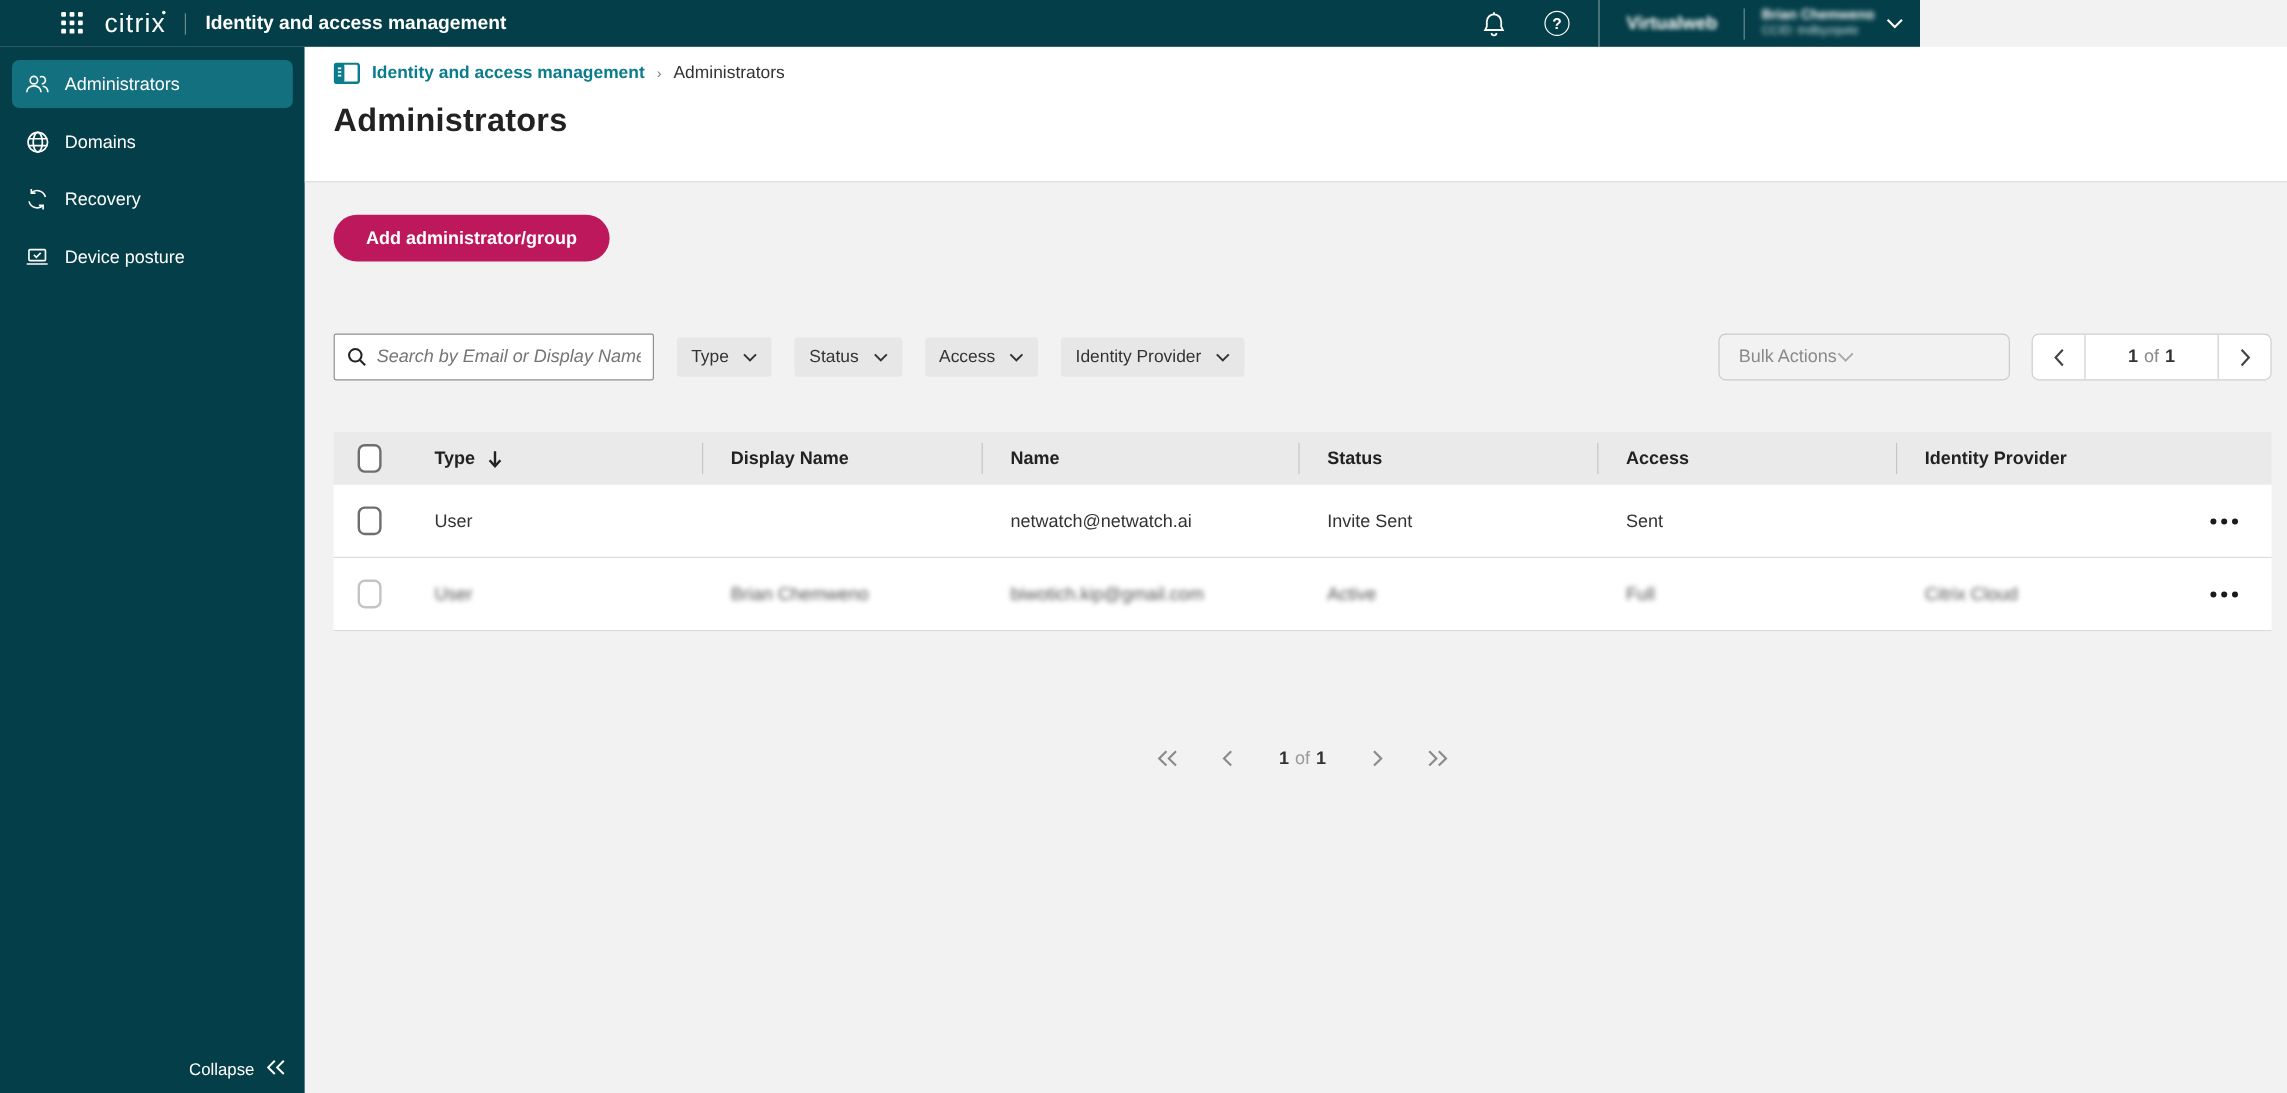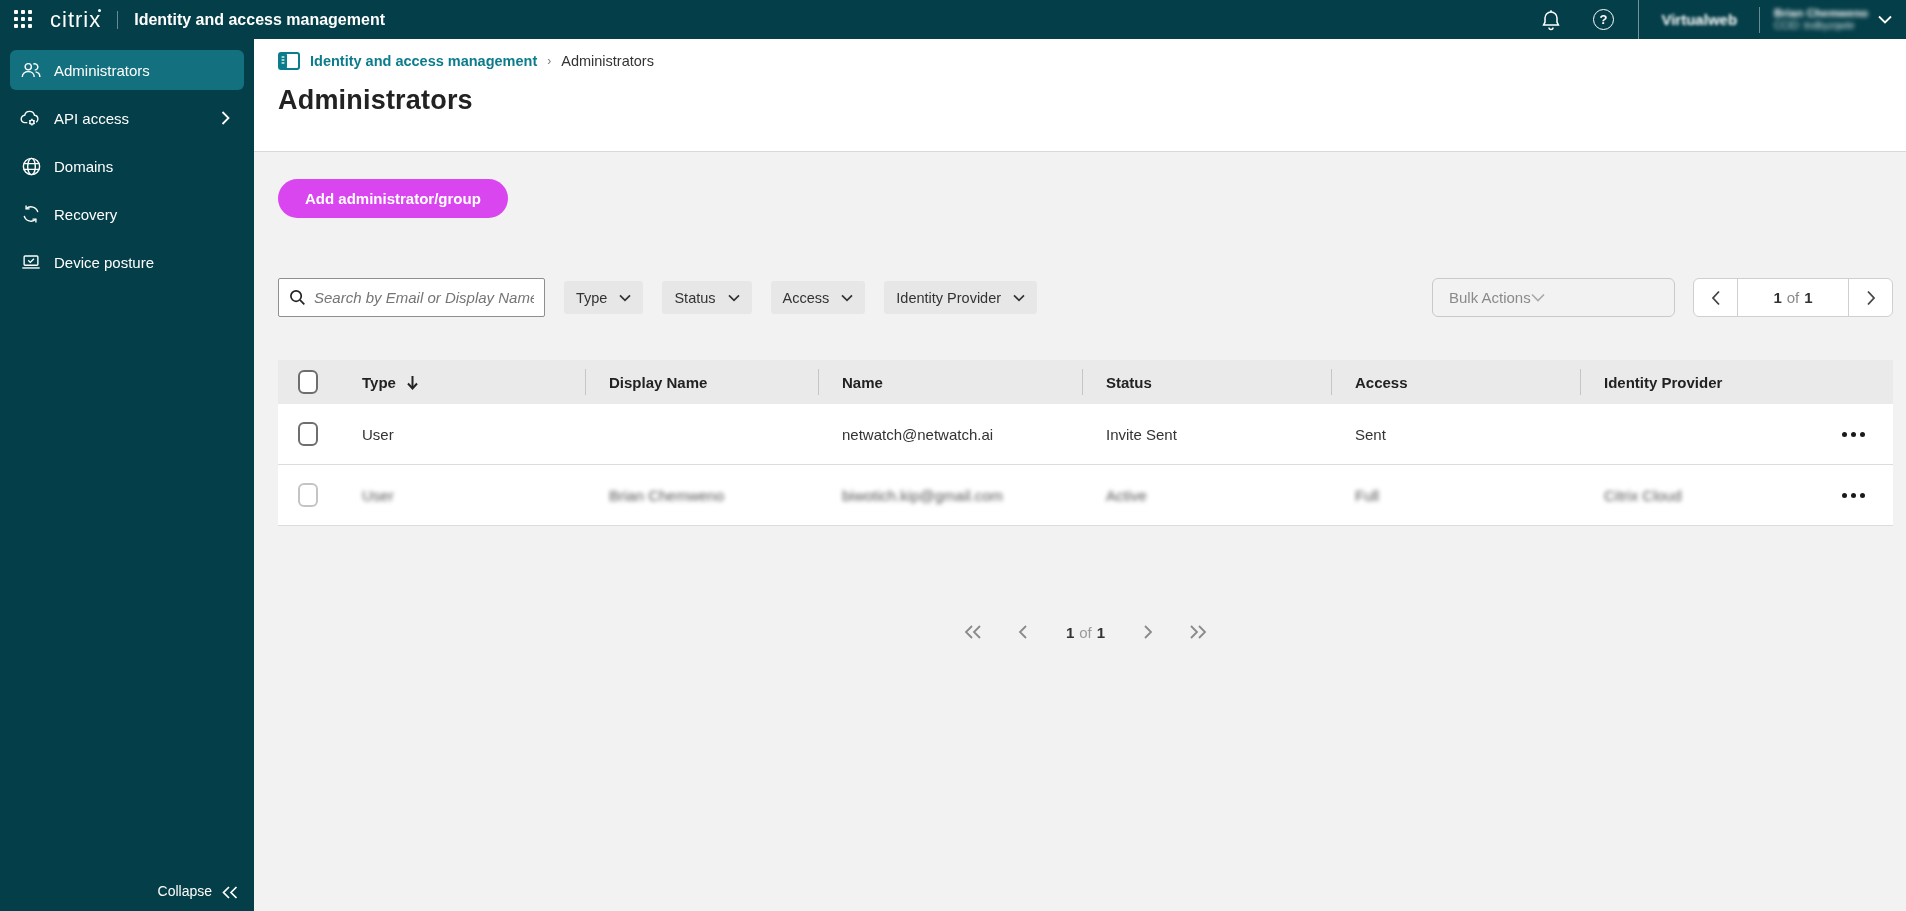--- a/index.html
+++ b/index.html
@@ -1,21 +1,21 @@
 <!DOCTYPE html>
 <html><head>
 <meta charset="utf-8">
 <style>
   * { margin:0; padding:0; box-sizing:border-box; }
   html,body { width:1906px; height:911px; overflow:hidden;
     font-family:"Liberation Sans", sans-serif; background:#f2f2f2; color:#333; }
 
   
-  .topbar { position:absolute; top:0; left:0; width:1906px; height:39px;
-    background:#043e48; display:flex; align-items:center; color:#fff; z-index:10; }
+  .topbar { position:absolute; top:0; left:0; width:1600px; height:39px;
+    background:#043e48; display:flex; align-items:center; color:#fff; z-index:10;padding-left:37px; }
   .grid-icon { width:20px; height:20px; margin-left:14px; display:grid;
     grid-template-columns:repeat(3,4px); grid-template-rows:repeat(3,4px); gap:3px; cursor:pointer; }
   .grid-icon i { background:#fff; border-radius:1px; }
   .citrix-logo { font-size:22px; letter-spacing:1px; margin-left:16px; position:relative;
     font-weight:400; cursor:pointer; }
   .citrix-logo::after { content:''; position:absolute; width:3px; height:3px; border-radius:50%;
     background:#fff; top:2px; right:0px; }
   .tb-divider { width:1px; height:18px; background:rgba(255,255,255,.4); margin:0 16px; }
   .tb-title { font-size:16px; font-weight:700; }
   .tb-right { margin-left:auto; display:flex; align-items:center; height:100%; }
@@ -35,35 +35,35 @@
   .sidebar { position:absolute; top:39px; left:0; width:254px; height:872px;
     background:#043e48; padding-top:11px; }
   .nav-item { height:40px; margin:0 10px 8px 10px; border-radius:6px; display:flex;
     align-items:center; padding-left:10px; color:#fff; font-size:15px; cursor:pointer;
     position:relative; }
   .nav-item.selected { background:#13707e; }
   .nav-icon { width:22px; height:22px; margin-right:12px; display:flex; align-items:center;
     justify-content:center; flex:0 0 22px; }
   .nav-chevron { position:absolute; right:14px; display:flex; }
   .collapse-row { position:absolute; bottom:12px; right:16px; color:#fff; font-size:14px;
-    display:flex; align-items:flex-end; gap:10px; cursor:pointer; }
+    display:flex; align-items:flex-start; gap:10px; cursor:pointer; }
 
   
   .main { position:absolute; top:39px; left:254px; width:1652px; height:872px;
     background:#f2f2f2; }
   .page-head { background:#fff; border-bottom:1px solid #d9d9d9; height:113px;
     padding:13px 0 0 24px; }
   .breadcrumb { display:flex; align-items:center; gap:10px; font-size:14.5px; margin-bottom:15px; }
   .crumb-link { color:#0b7c8b; font-weight:700; cursor:pointer; }
   .crumb-sep { color:#7a7a7a; font-size:12px; }
   .crumb-current { color:#333; }
   .page-title { font-size:27px; font-weight:700; color:#222; letter-spacing:.2px; }
 
   .content { padding:27px 13px 0 24px; }
-  .add-btn { height:39px; border:none; border-radius:20px; background:#d946ef; color:#fff;
+  .add-btn { height:39px; border:none; border-radius:20px; background:#be185d; color:#fff;
     font-size:15px; font-weight:700; padding:0 27px; cursor:pointer;
     font-family:"Liberation Sans", sans-serif; }
 
   
   .filter-row { display:flex; align-items:center; margin-top:60px; }
   .search-box { width:267px; height:39px; background:#fff; border:1px solid #8f8f8f;
     border-radius:2px; display:flex; align-items:center; padding:0 10px; }
   .search-box input { border:none; outline:none; flex:1; font-size:15px; font-style:italic;
     color:#444; margin-left:8px; font-family:"Liberation Sans", sans-serif; background:transparent; }
   .search-box input::placeholder { color:#757575; }
@@ -171,35 +171,20 @@
       <svg width="22" height="20" viewBox="0 0 24 20" fill="none" stroke="#fff" stroke-width="1.5">
         <circle cx="9" cy="6.5" r="3.4"></circle>
         <path d="M2.5 17.5c0-3.5 2.9-5.8 6.5-5.8s6.5 2.3 6.5 5.8"></path>
         <path d="M14.5 3.6a3.4 3.4 0 1 1 1.6 6.4"></path>
         <path d="M17 12.1c2.8.5 4.7 2.6 4.7 5.4"></path>
       </svg>
     </span>
     <span>Administrators</span>
   </div>
 
-  <div class="nav-item">
-    <span class="nav-icon">
-      <svg width="22" height="20" viewBox="0 0 24 20" fill="none" stroke="#fff" stroke-width="1.5">
-        <path d="M8 15H5.5a4 4 0 0 1-.4-8A5.5 5.5 0 0 1 15.8 7a4.2 4.2 0 0 1 3.7 4.2c0 1.5-.7 2.7-1.8 3.4"></path>
-        <circle cx="13" cy="14.5" r="2.2"></circle>
-        <path d="M13 10.9v1.4M13 16.7v1.4M9.9 12.7l1.2.7M14.9 15.6l1.2.7M9.9 16.3l1.2-.7M14.9 13.4l1.2-.7"></path>
-      </svg>
-    </span>
-    <span>API access</span>
-    <span class="nav-chevron">
-      <svg width="9" height="14" viewBox="0 0 9 14" fill="none" stroke="#fff" stroke-width="1.8">
-        <polyline points="1.5,1 7.5,7 1.5,13"></polyline>
-      </svg>
-    </span>
-  </div>
 
   <div class="nav-item">
     <span class="nav-icon">
       <svg width="21" height="21" viewBox="0 0 22 22" fill="none" stroke="#fff" stroke-width="1.5">
         <circle cx="11" cy="11" r="8.5"></circle>
         <ellipse cx="11" cy="11" rx="4" ry="8.5"></ellipse>
         <path d="M2.8 8h16.4M2.8 14h16.4"></path>
       </svg>
     </span>
     <span>Domains</span>

